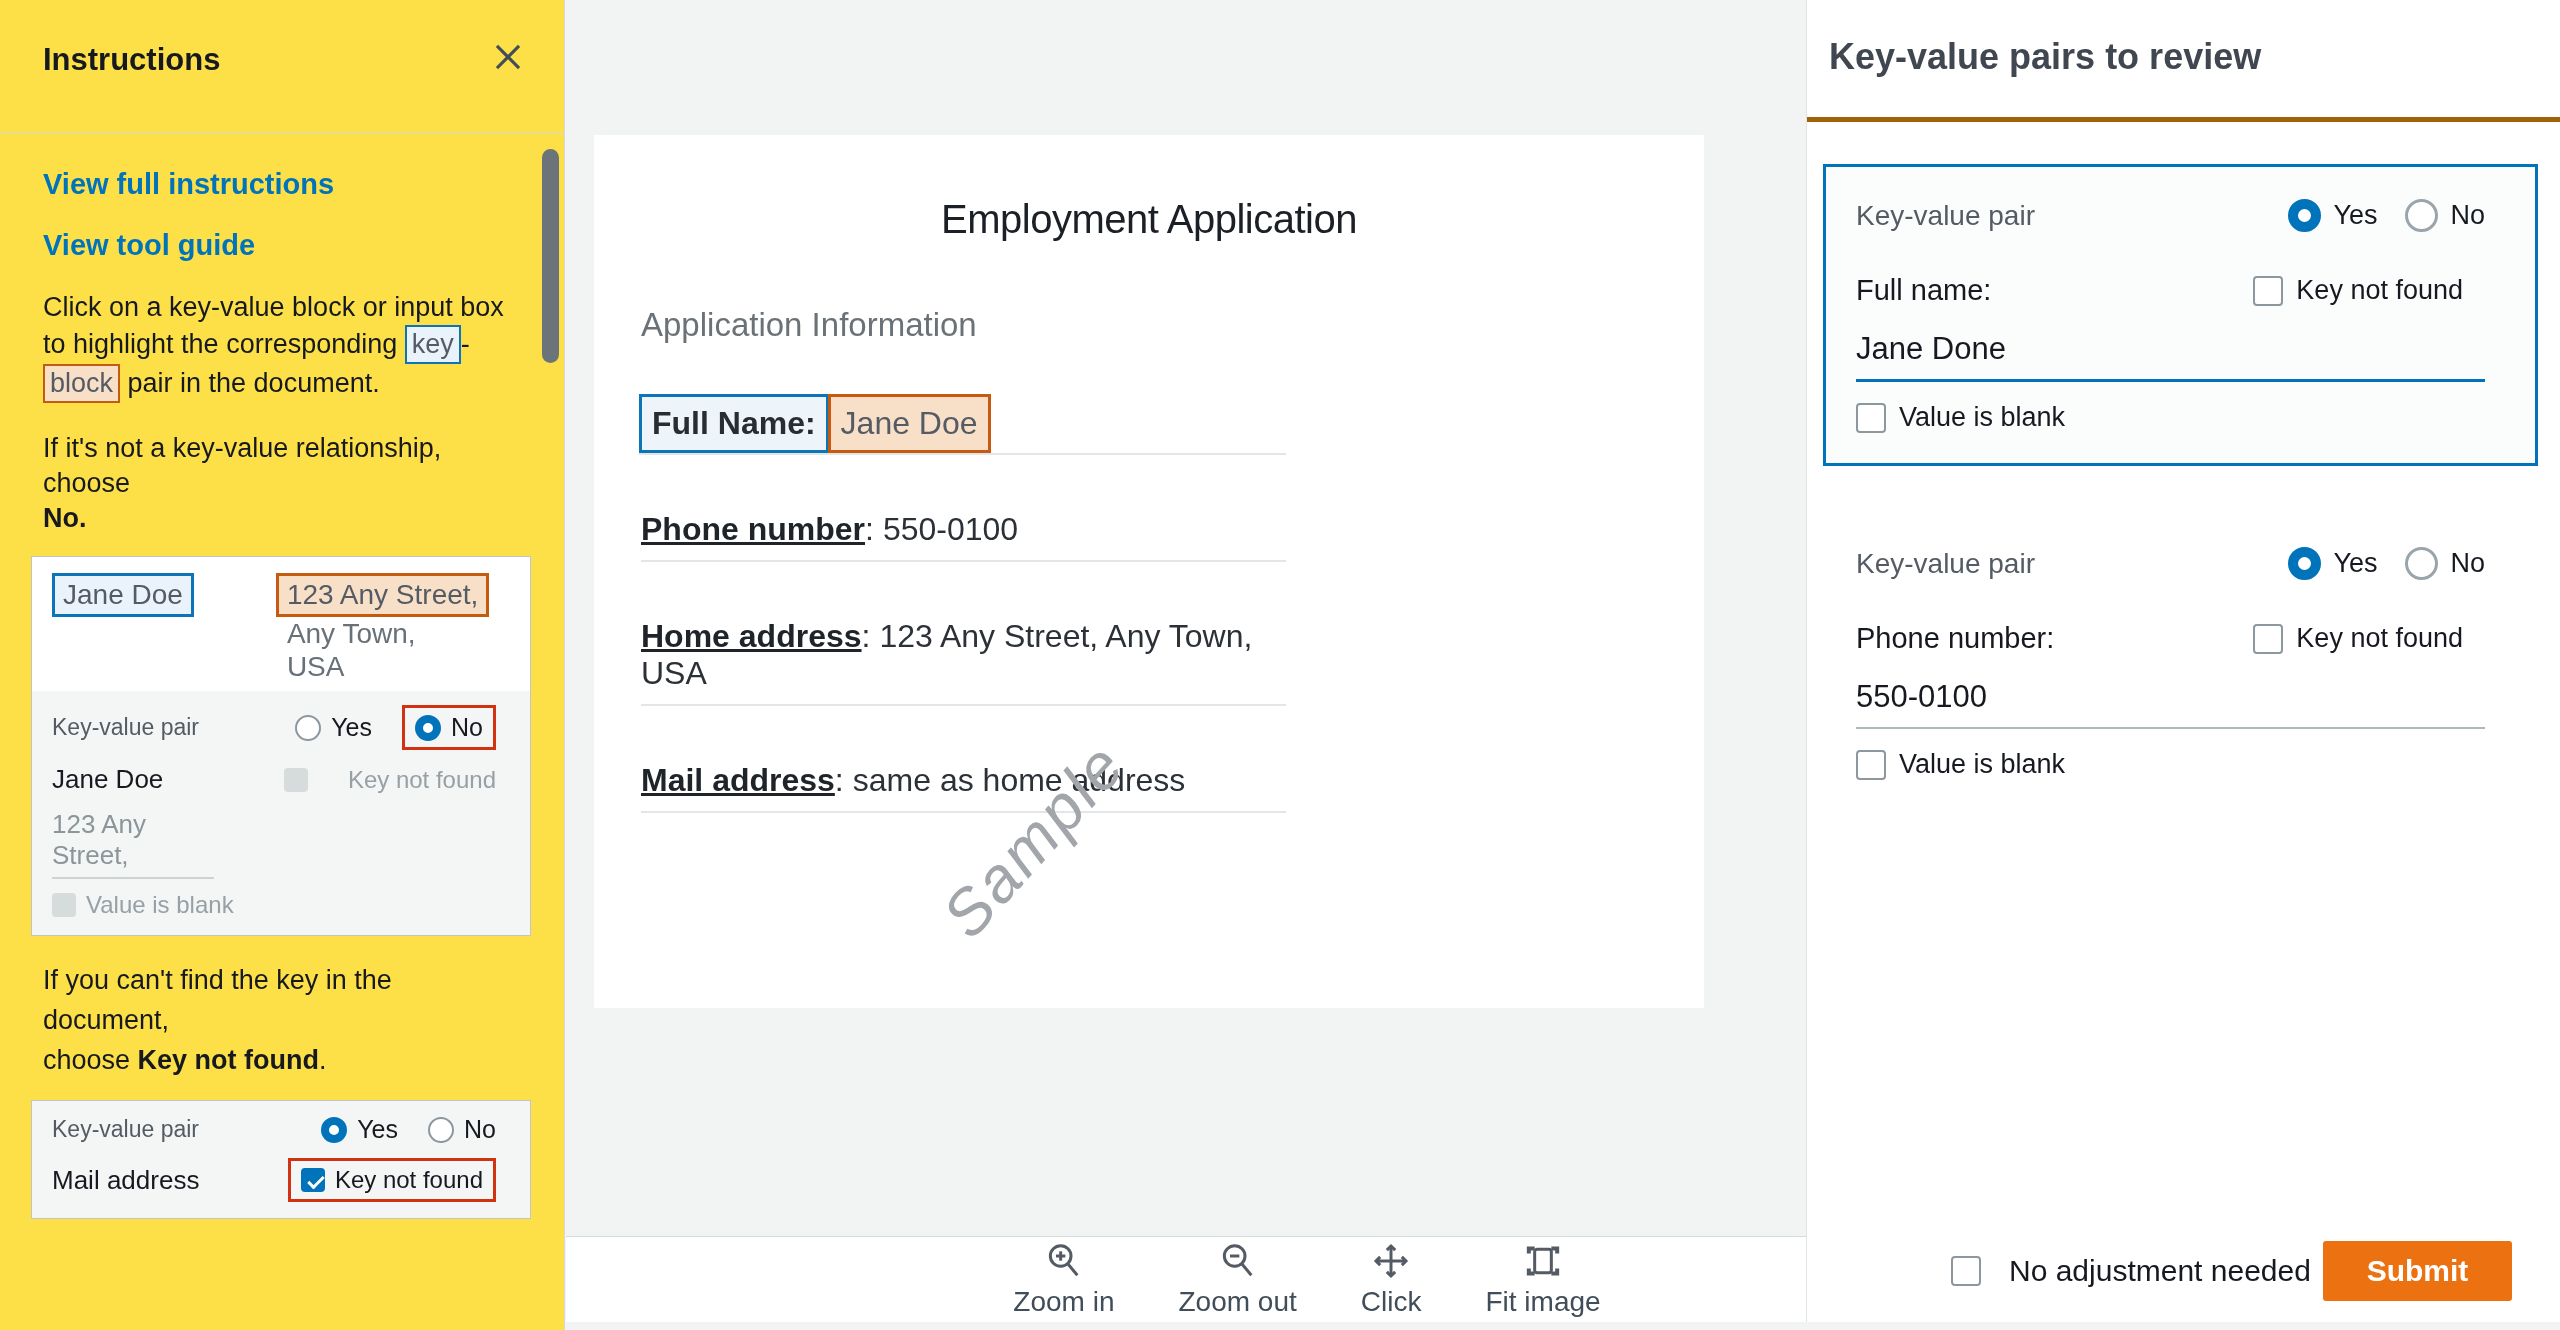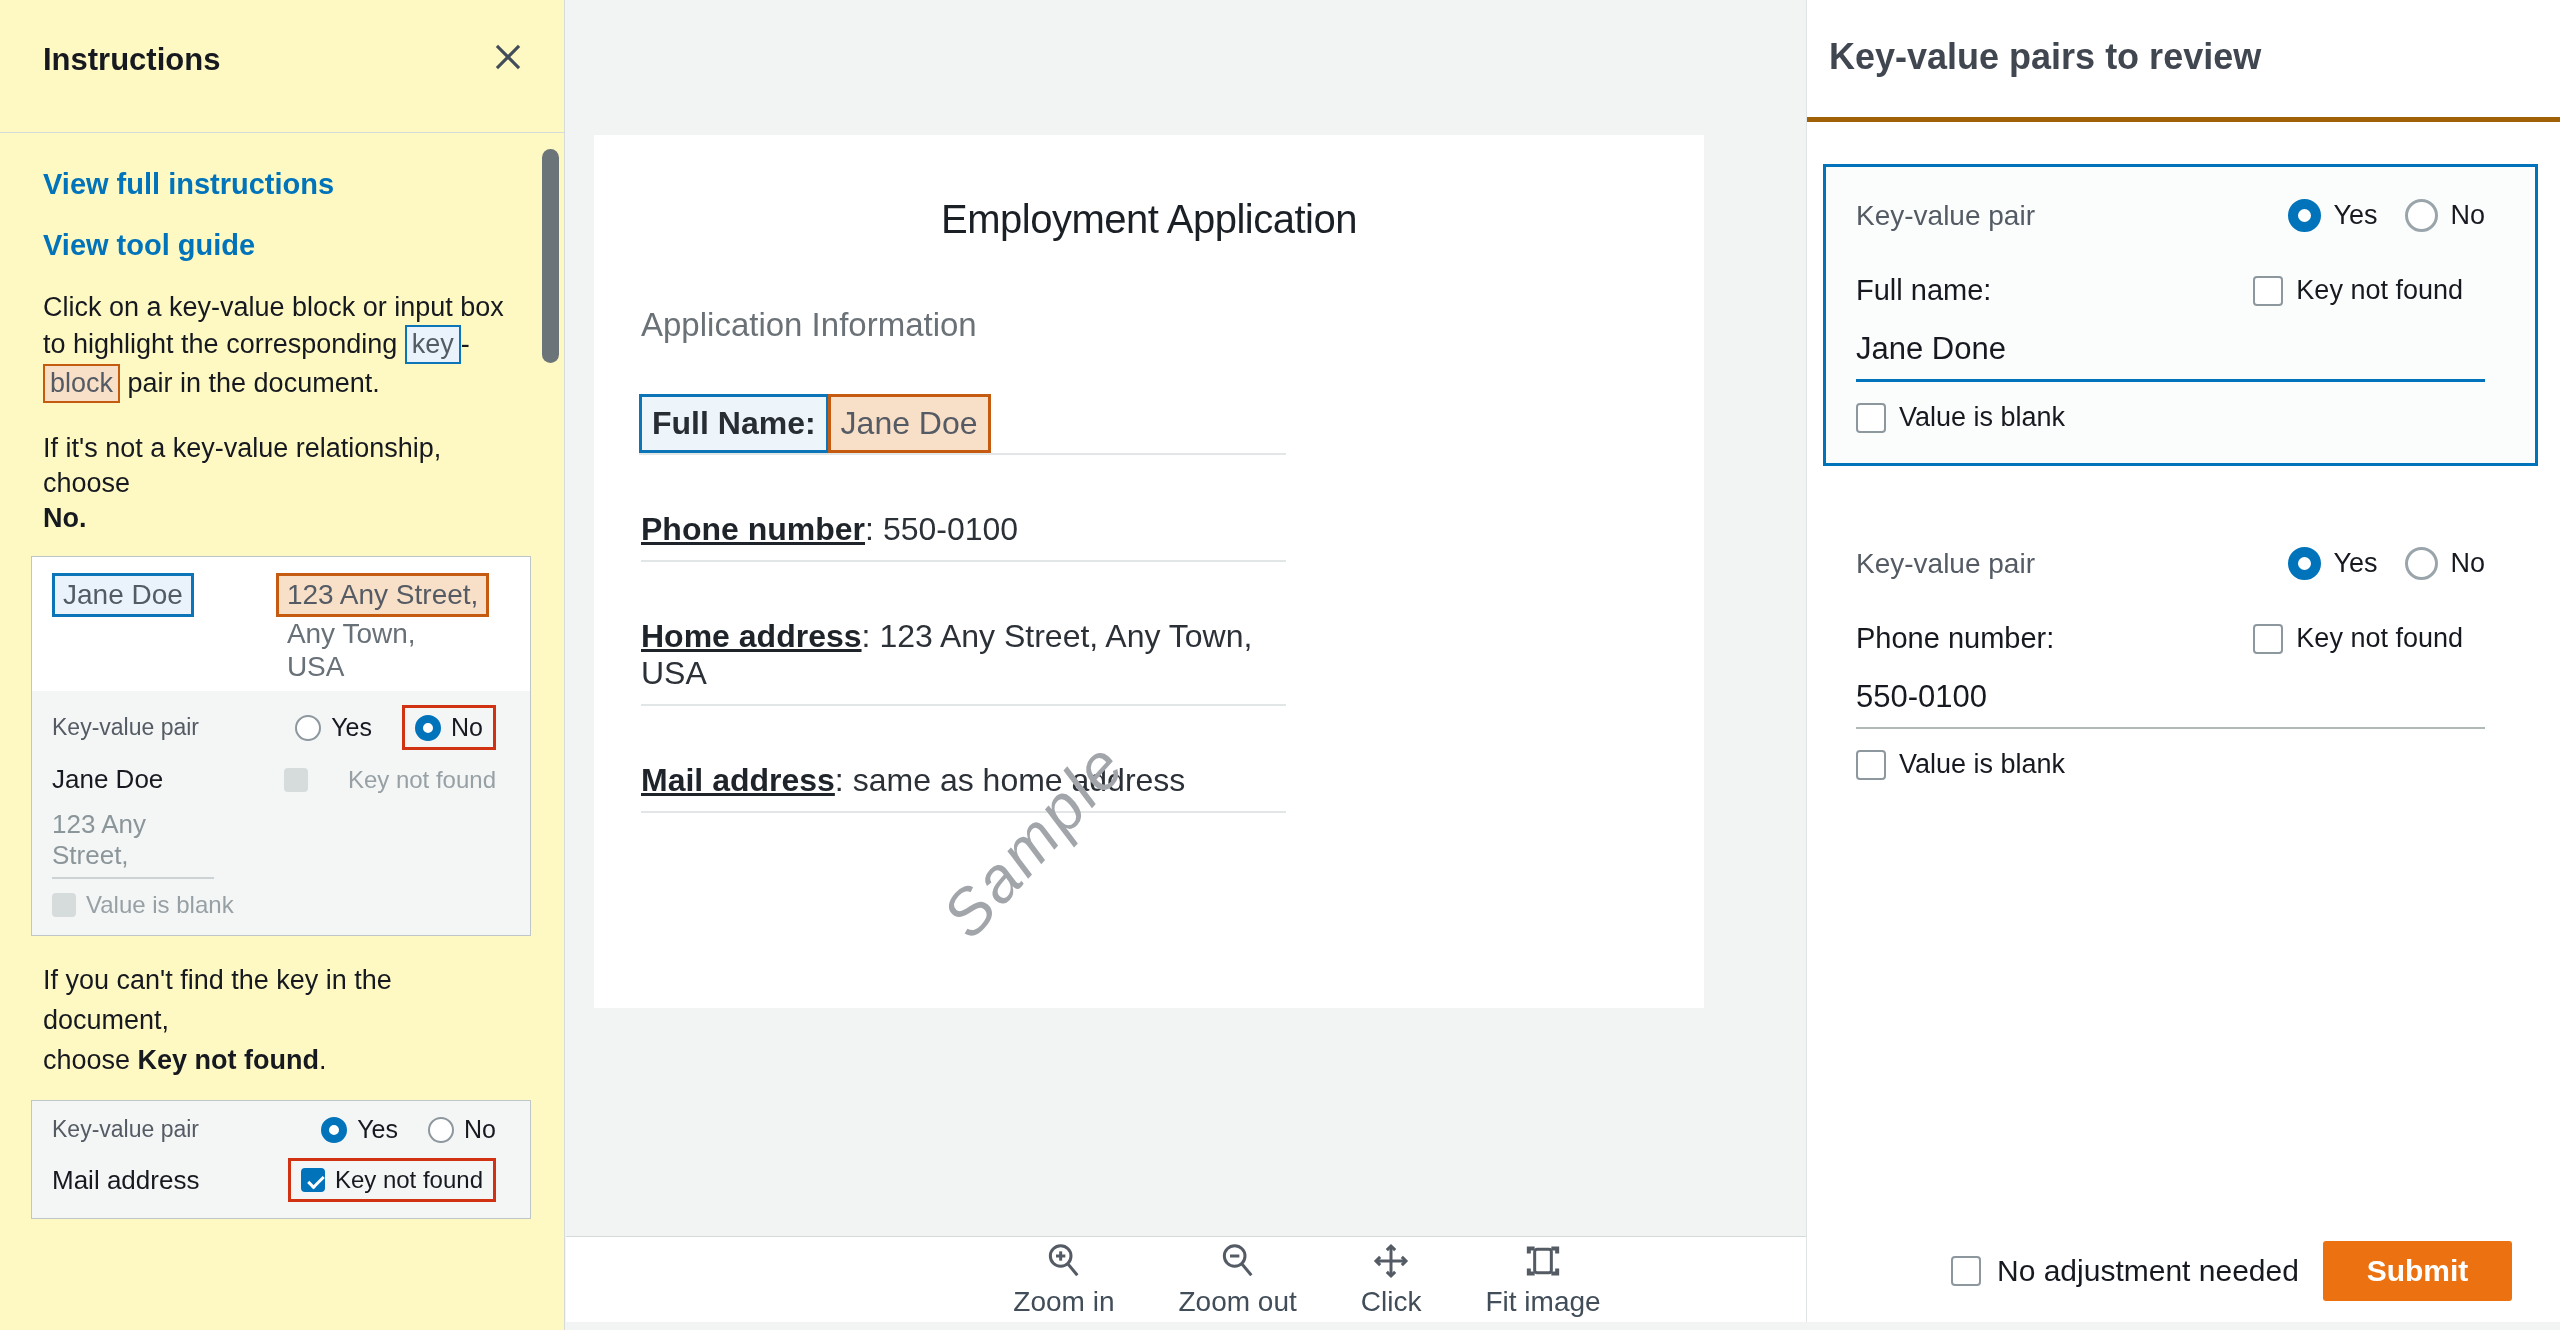--- a/index.html
+++ b/index.html
@@ -1,20 +1,20 @@
 <!DOCTYPE html>
 <html><head>
 <meta charset="utf-8">
 <style>
   * { margin:0; padding:0; box-sizing:border-box; }
   html,body { width:2560px; height:1330px; overflow:hidden; }
   body { font-family:"Liberation Sans","DejaVu Sans",sans-serif; background:#f2f3f3; color:#16191f; position:relative; }
 
   
-  .lp { position:absolute; left:0; top:0; width:565px; height:1330px; background:#fef9c3; border-right:1px solid #d5dbdb; }
+  .lp { position:absolute; left:0; top:0; width:565px; height:1330px; background:#fde047; border-right:1px solid #d5dbdb; }
   .lp-head { height:133px; border-bottom:1px solid #d5dbdb; position:relative; }
   .lp-title { position:absolute; left:43px; top:42px; font-size:31px; font-weight:bold; color:#16191f; }
   .lp-close { position:absolute; right:34px; top:36px; width:44px; height:44px; background:none; border:none; cursor:pointer; color:#414d58; }
   .lp-scroll { position:absolute; top:134px; bottom:0; left:0; right:0; overflow:hidden; padding:34px 46px 0 43px; }
   .scroll-thumb { position:absolute; right:5px; top:15px; width:17px; height:214px; border-radius:9px; background:#6b7479; }
   .lp-link { display:block; font-size:29px; font-weight:bold; color:#0073bb; text-decoration:none; margin-bottom:28px; }
   .para { font-size:27px; line-height:35px; color:#16191f; margin-top:28px; }
   .para.first { margin-top:14px; }
   .para.tall { line-height:40px; margin-top:24px; }
   .chip { display:inline-block; border:2px solid; padding:0 5px; color:#545b64; }
@@ -85,21 +85,21 @@
   .c-radio.checked { border:10px solid #0073bb; }
   .c-row2 { margin-top:42px; display:flex; align-items:center; }
   .c-key { font-size:29px; color:#16191f; }
   .c-knf { margin-left:auto; margin-right:42px; display:flex; align-items:center; gap:13px; font-size:27px; color:#16191f; }
   .c-cb { width:30px; height:30px; border:2.5px solid #8d979e; border-radius:4px; background:#fff; flex:0 0 auto; }
   .c-value { margin-top:24px; width:629px; font-size:31px; color:#16191f; padding-bottom:12px; }
   .c-value.focused { border-bottom:3px solid #0073bb; }
   .c-value.plain { border-bottom:2px solid #b0b8b8; }
   .c-row3 { margin-top:20px; display:flex; align-items:center; gap:13px; font-size:27px; color:#16191f; }
   .rp-footer { position:absolute; left:0; right:0; bottom:8px; height:86px; background:#fff; display:flex; align-items:center; padding:0 48px 0 144px; }
-  .f-label { font-size:30px; color:#16191f; margin-left:16px; }
+  .f-label { font-size:30px; color:#16191f; margin-left:28px; }
   .submit { margin-left:auto; width:189px; height:60px; background:#ec7211; border:none; border-radius:3px; color:#fff; font-size:30px; font-weight:bold; font-family:inherit; cursor:pointer; }
 </style>
 </head>
 <body>
 
 <aside class="lp">
   <div class="lp-head">
     <div class="lp-title">Instructions</div>
     <button class="lp-close">
       <svg width="38" height="38" viewBox="0 0 24 24" fill="none" stroke="currentColor" stroke-width="2">

